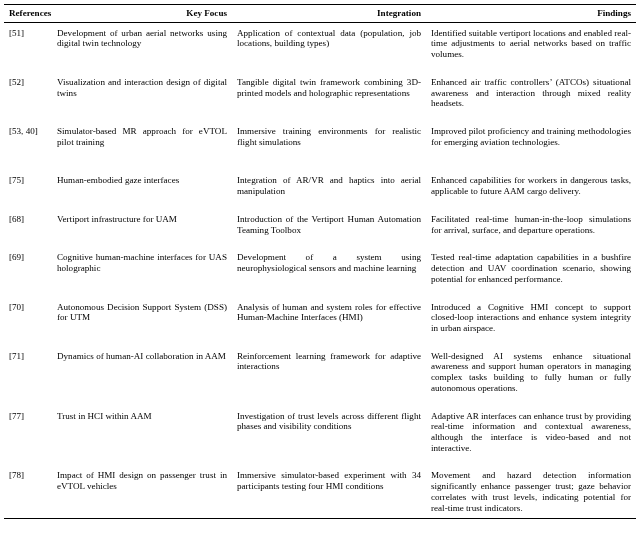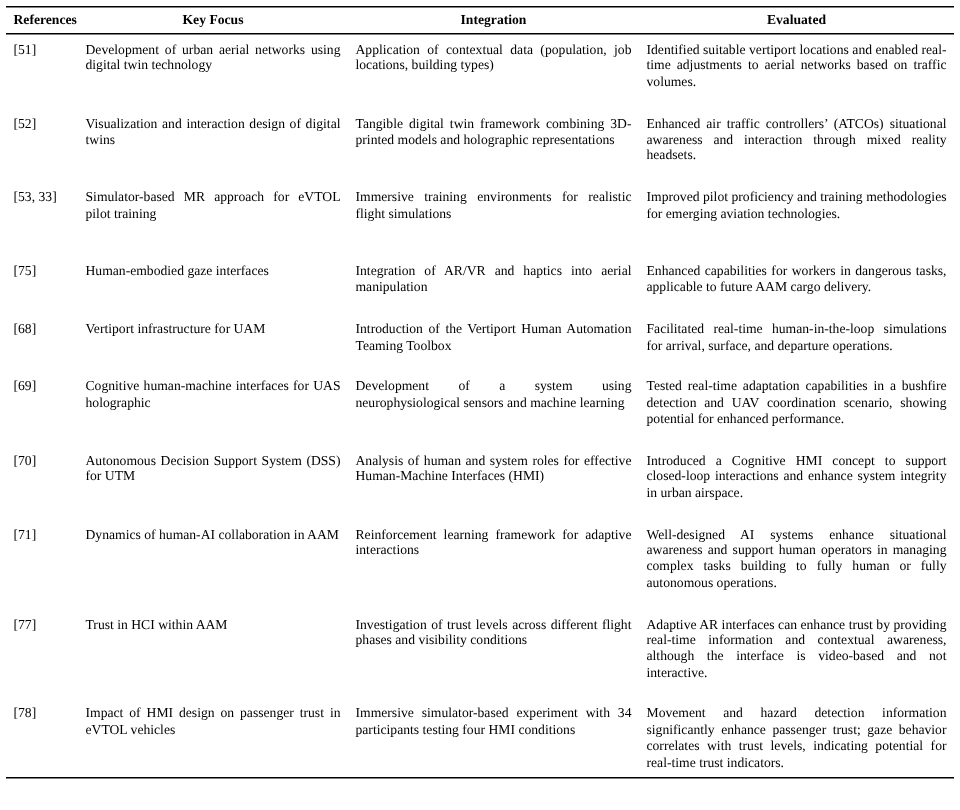--- a/index.html
+++ b/index.html
@@ -34,21 +34,21 @@
     text-justify: inter-word;
     hyphens: auto;
     -webkit-hyphens: auto;
   }
   table.tbl thead th {
     font-weight: bold;
     border-top: 1.1px solid #000;
     border-bottom: 0.8px solid #000;
     padding-top: 3px;
     padding-bottom: 3.5px;
-    text-align: center;
+    text-align: right;
   }
   table.tbl tbody tr:first-child td {
     padding-top: 4.5px;
   }
   table.tbl tbody tr:last-child td {
     padding-bottom: 5px;
   }
   tbody {
     border-bottom: 1.1px solid #000;
   }
@@ -68,21 +68,21 @@
       <col class="col-ref">
       <col class="col-focus">
       <col class="col-meth">
       <col class="col-find">
     </colgroup>
     <thead>
       <tr>
         <th>References</th>
         <th>Key Focus</th>
         <th>Integration</th>
-        <th>Evaluated</th>
+        <th>Findings</th>
       </tr>
     </thead>
     <tbody>
       <tr>
         <td class="cell-ref">[51]</td>
         <td>Development of urban aerial networks using digital twin technology</td>
         <td>Application of contextual data (population, job locations, building types)</td>
         <td>Identified suitable vertiport locations and enabled real-time adjustments to aerial networks based on traffic volumes.</td>
       </tr>
       <tr class="spacer-row">
@@ -91,21 +91,21 @@
       <tr>
         <td class="cell-ref">[52]</td>
         <td>Visualization and interaction design of digital twins</td>
         <td>Tangible digital twin framework combining 3D-printed models and holographic representations</td>
         <td>Enhanced air traffic controllers’ (ATCOs) situational awareness and interaction through mixed reality headsets.</td>
       </tr>
       <tr class="spacer-row">
           <td colspan="4"></td>
         </tr>
       <tr>
-        <td class="cell-ref">[53, 33]</td>
+        <td class="cell-ref">[53, 40]</td>
         <td>Simulator-based MR approach for eVTOL pilot training</td>
         <td>Immersive training environments for realistic flight simulations</td>
         <td>Improved pilot proficiency and training methodologies for emerging aviation technologies.</td>
       </tr>
       <tr class="spacer-row">
           <td colspan="4"></td>
         </tr>
       <tr class="spacer-row">
           <td colspan="4"></td>
         </tr>

